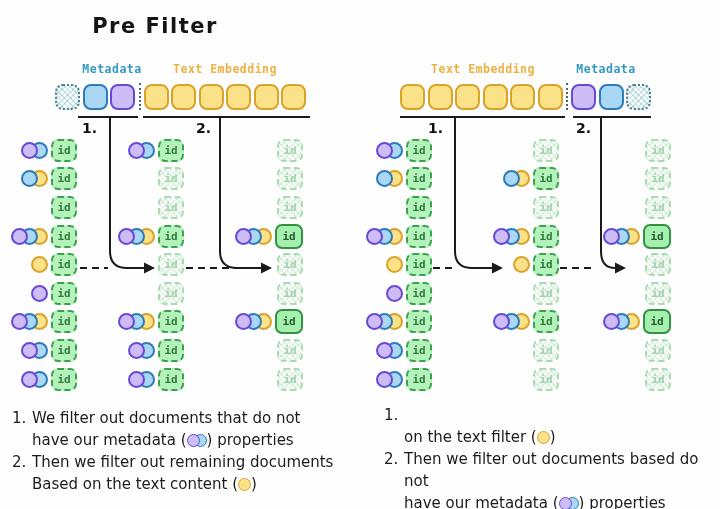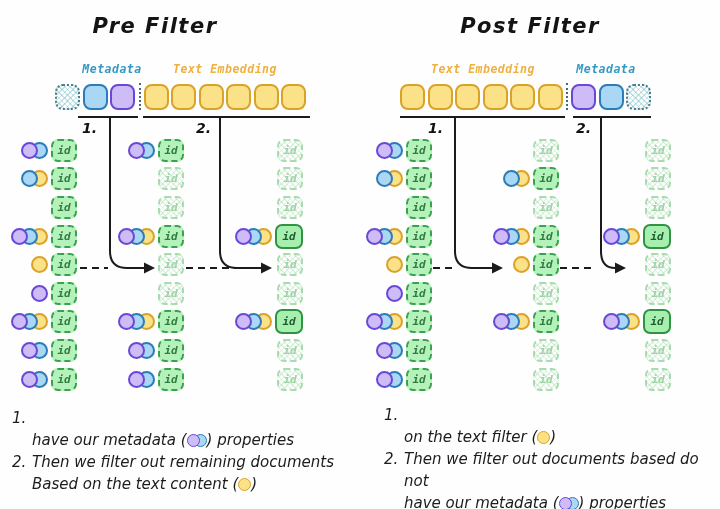--- a/index.html
+++ b/index.html
@@ -1,17 +1,17 @@
 <!DOCTYPE html>
 <html><head>
 <meta charset="utf-8">
 <style>
   html,body{margin:0;padding:0;background:#ffffff;}
   #stage{position:relative;width:720px;height:509px;background:#fefefe;overflow:hidden;
-         font-family:"DejaVu Sans",sans-serif;color:#1c1c1c;font-style:italic;}
+         font-family:"DejaVu Sans",sans-serif;color:#1c1c1c;}
   .panel{position:absolute;top:0;width:360px;height:509px;}
   #panel-pre{left:0;} #panel-post{left:360px;}
 
   .title{position:absolute;top:14px;margin:0;font-size:21px;font-weight:600;letter-spacing:1.5px;
          color:#141414;text-align:center;}
   #panel-pre .title{left:40px;width:230px;}
   #panel-post .title{left:55px;width:230px;}
 
   .grp-label{position:absolute;top:62px;font-family:"DejaVu Sans Mono",monospace;
              font-size:11.5px;font-weight:700;letter-spacing:.5px;text-align:center;}
@@ -255,35 +255,35 @@
         </div>
         <div class="doc-row">
           <span class="idbox id-faded">id</span>
         </div>
       </div>
 
     <div class="notes">
         <div class="note">
           <div class="note-l1">
             <span class="note-num">1.</span>
+            <span>We filter out documents that do not</span>
           </div>
           <div class="note-l2"><span>have our metadata (</span><span class="mini m-purple"></span><span class="mini m-blue"></span><span>) properties</span></div>
         </div>
         <div class="note">
           <div class="note-l1">
             <span class="note-num">2.</span>
             <span>Then we filter out remaining documents</span>
           </div>
           <div class="note-l2"><span>Based on the text content (</span><span class="mini m-yellow"></span><span>)</span></div>
         </div>
       </div>
   </section>
 
   <section class="panel" id="panel-post">
-    <h2 class="title">Post Filter</h2>
     <div class="grp-label lbl-embed">Text Embedding</div>
     <div class="grp-label lbl-meta">Metadata</div>
     <div class="vec-row">
         <div class="vec-box vb-yellow"></div>
         <div class="vec-box vb-yellow"></div>
         <div class="vec-box vb-yellow"></div>
         <div class="vec-box vb-yellow"></div>
         <div class="vec-box vb-yellow"></div>
         <div class="vec-box vb-yellow"></div>
         <div class="vec-div"></div>

